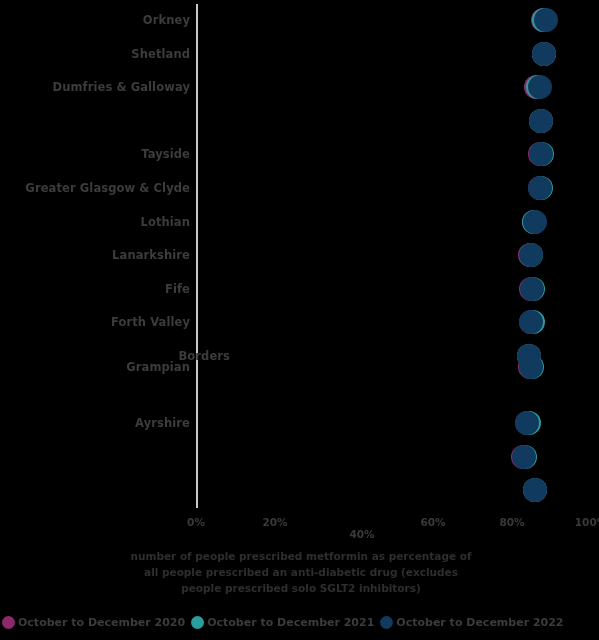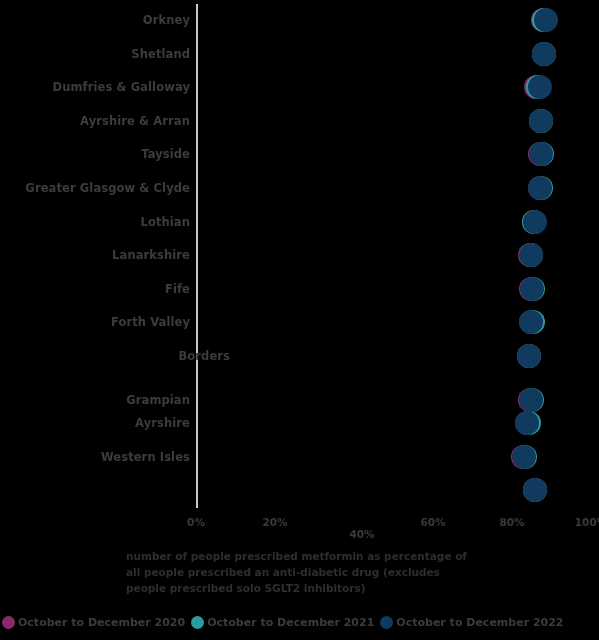--- a/index.html
+++ b/index.html
@@ -70,20 +70,21 @@
   }
 
   
   .caption{
     position:absolute;
     left:126px;top:548px;width:350px;
     font-size:10.5px;
     font-weight:bold;
     line-height:16px;
     color:#2e2e2e;
+    text-align:center;
   }
 
   
   .legend{
     position:absolute;
     left:2px;top:611px;
     width:597px;height:22px;
     display:flex;
     align-items:center;
     gap:0px;
@@ -131,21 +132,20 @@
         </div>
         <div class="row" style="top: 71.2px;">
           <div class="row-label">Dumfries &amp; Galloway</div>
           <div class="markers">
             <div class="dot y2020" title="Dumfries &amp; Galloway — October to December 2020: 86.2%" style="left: 340.49px; background: rgb(139, 42, 107);"></div>
             <div class="dot y2021" title="Dumfries &amp; Galloway — October to December 2021: 86.6%" style="left: 342.07px; background: rgb(42, 157, 157);"></div>
             <div class="dot y2022" title="Dumfries &amp; Galloway — October to December 2022: 87%" style="left: 343.65px; background: rgb(16, 58, 94);"></div>
           </div>
         </div>
         <div class="row" style="top: 104.8px;">
-          <div class="row-label">Ayrshire &amp; Arran</div>
           <div class="markers">
             <div class="dot y2020" title="Ayrshire &amp; Arran — October to December 2020: 87.4%" style="left: 345.23px; background: rgb(139, 42, 107);"></div>
             <div class="dot y2021" title="Ayrshire &amp; Arran — October to December 2021: 87.4%" style="left: 345.23px; background: rgb(42, 157, 157);"></div>
             <div class="dot y2022" title="Ayrshire &amp; Arran — October to December 2022: 87.4%" style="left: 345.23px; background: rgb(16, 58, 94);"></div>
           </div>
         </div>
         <div class="row" style="top: 138.4px;">
           <div class="row-label">Tayside</div>
           <div class="markers">
             <div class="dot y2020" title="Tayside — October to December 2020: 87.2%" style="left: 344.44px; background: rgb(139, 42, 107);"></div>
@@ -194,38 +194,37 @@
           </div>
         </div>
         <div class="row" style="top: 340px; padding-left: 40px;">
           <div class="row-label">Borders</div>
           <div class="markers">
             <div class="dot y2020" title="Borders — October to December 2020: 84.3%" style="left: 332.985px; background: rgb(139, 42, 107);"></div>
             <div class="dot y2021" title="Borders — October to December 2021: 84.3%" style="left: 332.985px; background: rgb(42, 157, 157);"></div>
             <div class="dot y2022" title="Borders — October to December 2022: 84.3%" style="left: 332.985px; background: rgb(16, 58, 94);"></div>
           </div>
         </div>
-        <div class="row" style="top: 384px;">
+        <div class="row" style="top: 351px;">
           <div class="row-label">Grampian</div>
           <div class="markers">
             <div class="dot y2020" title="Grampian — October to December 2020: 84.6%" style="left: 334.17px; background: rgb(139, 42, 107);"></div>
             <div class="dot y2021" title="Grampian — October to December 2021: 85%" style="left: 335.75px; background: rgb(42, 157, 157);"></div>
             <div class="dot y2022" title="Grampian — October to December 2022: 84.8%" style="left: 334.96px; background: rgb(16, 58, 94);"></div>
           </div>
         </div>
         <div class="row" style="top: 407.2px;">
           <div class="row-label">Ayrshire</div>
           <div class="markers">
             <div class="dot y2020" title="Highland — October to December 2020: 83.9%" style="left: 331.405px; background: rgb(139, 42, 107);"></div>
             <div class="dot y2021" title="Highland — October to December 2021: 84.4%" style="left: 333.38px; background: rgb(42, 157, 157);"></div>
             <div class="dot y2022" title="Highland — October to December 2022: 83.9%" style="left: 331.405px; background: rgb(16, 58, 94);"></div>
           </div>
         </div>
         <div class="row" style="top: 440.8px;">
-          <div class="row-label">Western Isles</div>
           <div class="markers">
             <div class="dot y2020" title="Western Isles — October to December 2020: 82.8%" style="left: 327.06px; background: rgb(139, 42, 107);"></div>
             <div class="dot y2021" title="Western Isles — October to December 2021: 83.4%" style="left: 329.43px; background: rgb(42, 157, 157);"></div>
             <div class="dot y2022" title="Western Isles — October to December 2022: 83%" style="left: 327.85px; background: rgb(16, 58, 94);"></div>
           </div>
         </div>
         <div class="row" style="top: 474.4px;">
           <div class="markers">
             <div class="dot y2020" title="Scotland — October to December 2020: 85.8%" style="left: 338.91px; background: rgb(139, 42, 107);"></div>
             <div class="dot y2021" title="Scotland — October to December 2021: 85.8%" style="left: 338.91px; background: rgb(42, 157, 157);"></div>

